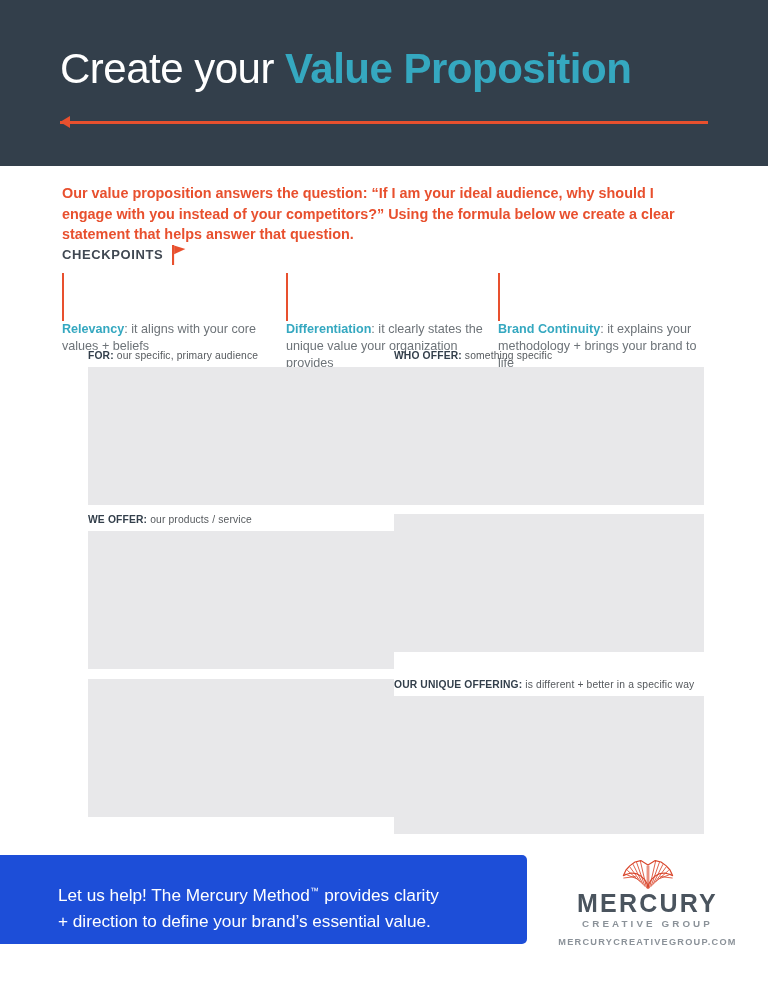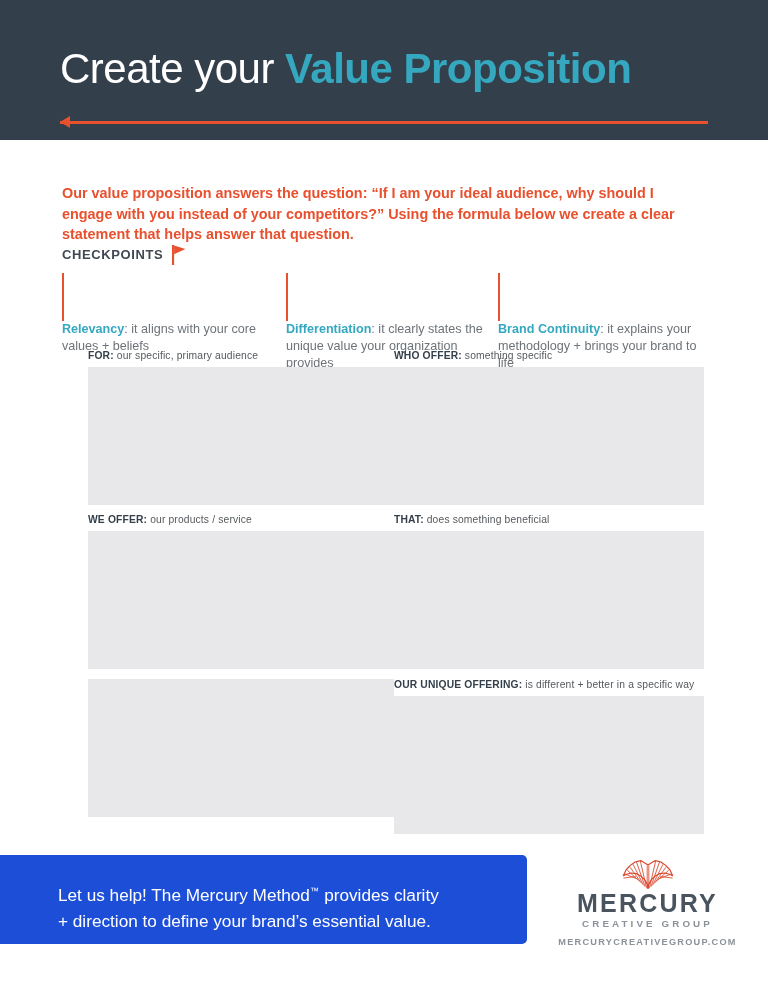--- a/index.html
+++ b/index.html
@@ -13,21 +13,21 @@
     font-family: "Liberation Sans", sans-serif;
     overflow: hidden;
     position: relative;
   }
 
   
   .header {
     position: absolute;
     left: 0; top: 0;
     width: 768px;
-    height: 140px;
+    height: 166px;
     background: #333f4b;
   }
   .header-title {
     position: absolute;
     left: 60px;
     top: 46px;
     font-size: 42px;
     line-height: 46px;
     letter-spacing: -0.5px;
     white-space: nowrap;
@@ -273,21 +273,20 @@
   <div class="field-label"><span class="lbl-key">WHO OFFER:</span><span> something specific</span></div>
   <div class="field-box box-h"></div>
 </div>
 
 <div class="field col-left row-2">
   <div class="field-label"><span class="lbl-key">WE OFFER:</span><span> our products / service</span></div>
   <div class="field-box box-h"></div>
 </div>
 
 <div class="field col-right row-2">
-  <div class="field-label"><span class="lbl-key">THAT:</span><span> does something beneficial</span></div>
   <div class="field-box box-h"></div>
 </div>
 
 <div class="field col-left row-3">
   <div class="field-box box-h"></div>
 </div>
 
 <div class="field col-right row-3">
   <div class="field-label"><span class="lbl-key">OUR UNIQUE OFFERING:</span><span> is different + better in a specific way</span></div>
   <div class="field-box box-h"></div>

